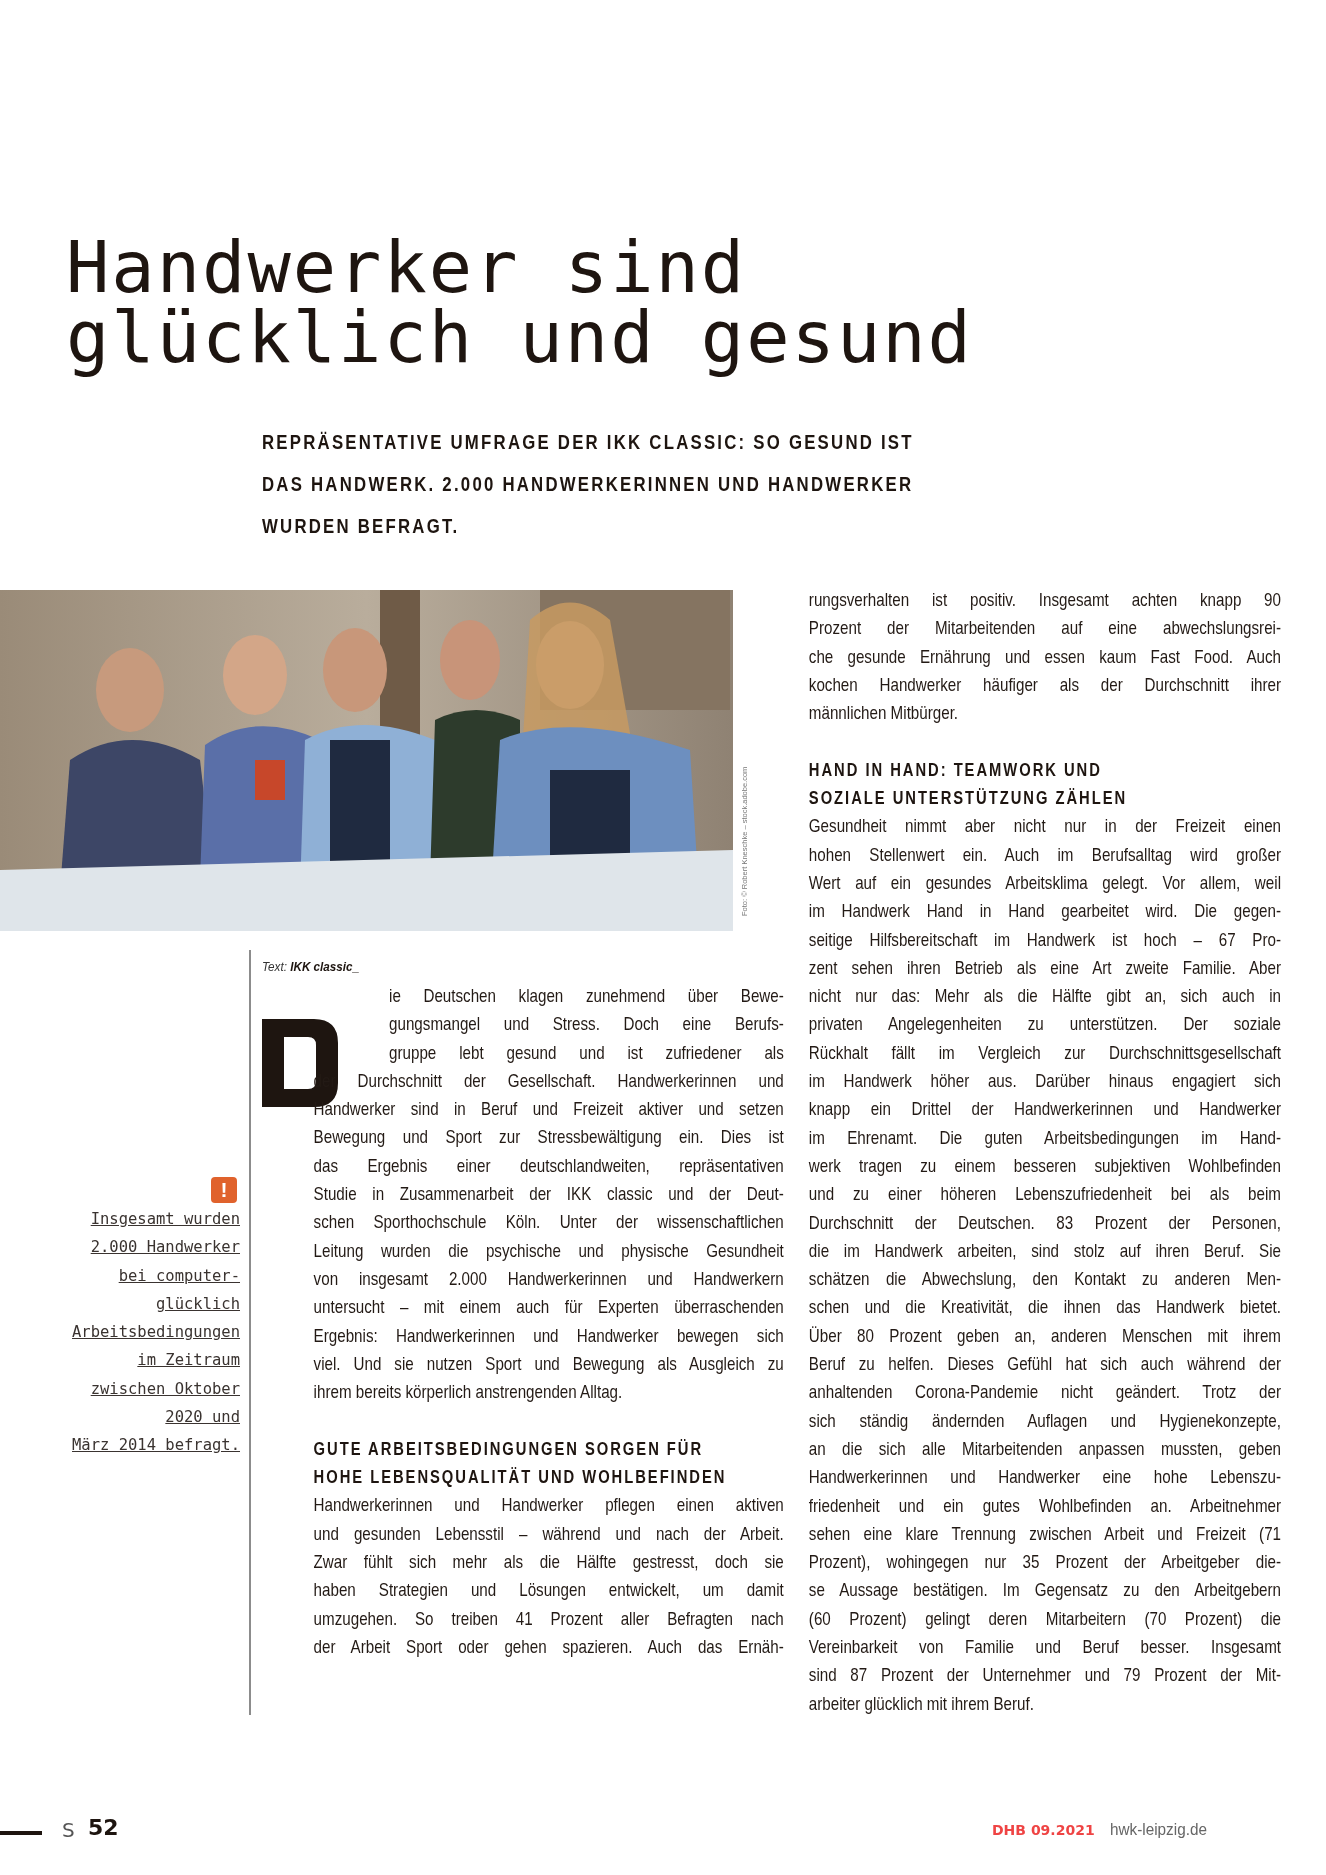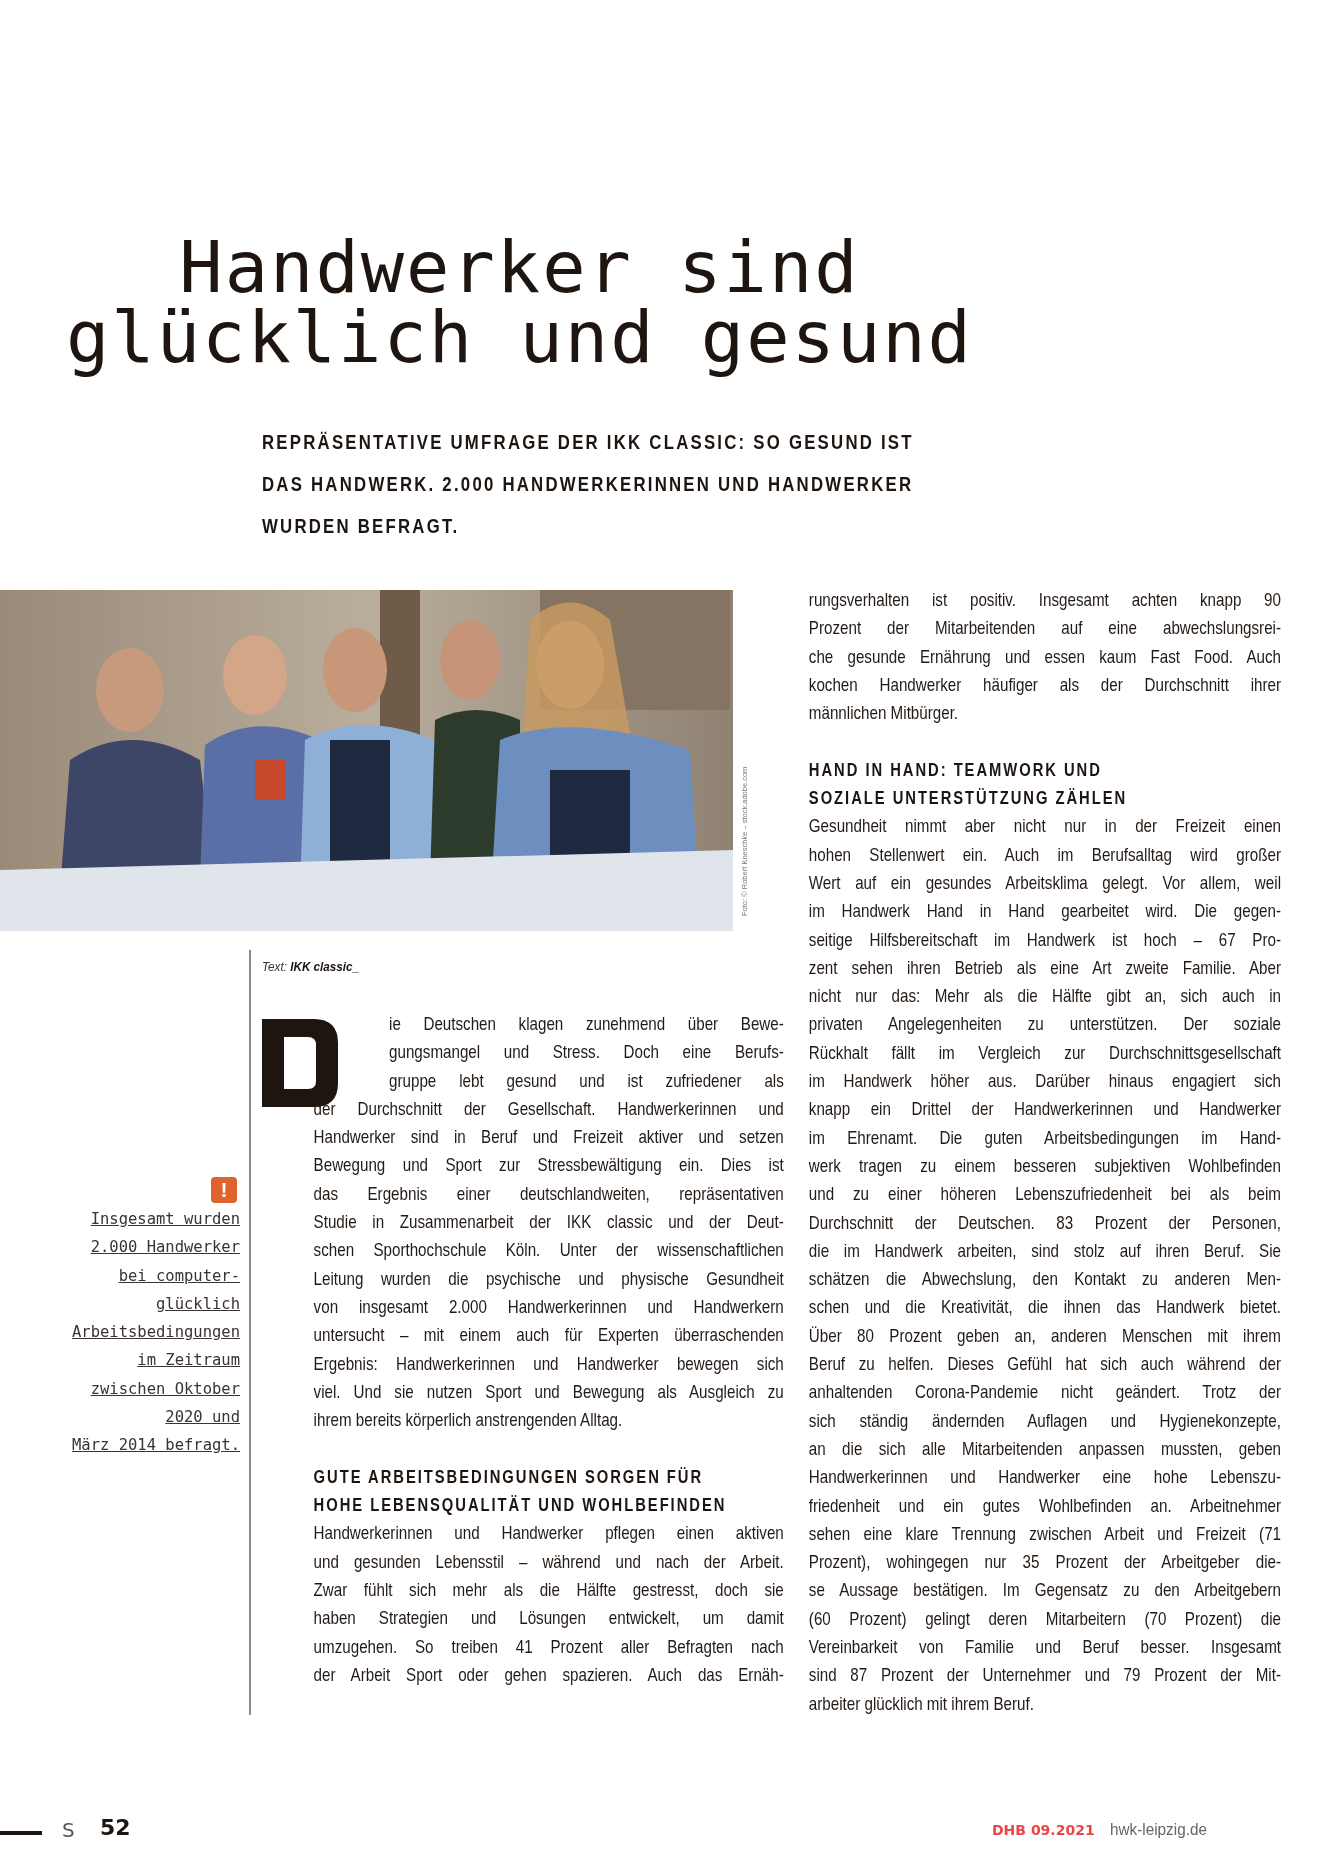--- a/index.html
+++ b/index.html
@@ -1,53 +1,53 @@
 <!DOCTYPE html>
 <html><head>
 <meta charset="utf-8">
 <style>
   html, body { margin: 0; padding: 0; background: #ffffff; }
   body { width: 1326px; height: 1875px; position: relative; overflow: hidden; color: #231a15; font-family: "Liberation Sans", sans-serif; }
 
-  .title { position: absolute; left: 66px; top: 232px; margin: 0; font-family: "DejaVu Sans Mono", monospace; font-weight: normal; font-size: 72px; line-height: 70px; letter-spacing: 2px; color: #1e1510; transform: scaleX(1.0); transform-origin: left top; text-align: center; }
+  .title { position: absolute; left: 66px; top: 232px; margin: 0; font-family: "DejaVu Sans Mono", monospace; font-weight: normal; font-size: 72px; line-height: 70px; letter-spacing: 2px; color: #1e1510; transform: scaleX(1.0); transform-origin: left top; }
   .title span { display: block; }
 
   .subtitle { position: absolute; left: 262px; top: 421px; width: 760px; margin: 0; font-family: "Liberation Sans", sans-serif; font-weight: bold; font-size: 19.5px; line-height: 42px; letter-spacing: 2.6px; color: #1e1510; transform: scaleX(0.86); transform-origin: left top; width: 880px; }
   .subtitle span { display: block; }
 
   .photo { position: absolute; left: 0; top: 590px; width: 733px; height: 341px; overflow: hidden; background: #8a7d6e; }
   .photo svg { display: block; }
 
   .credit { position: absolute; left: 740px; top: 916px; transform: rotate(-90deg); transform-origin: left top; font-family: "Liberation Sans", sans-serif; font-size: 7.5px; color: #777; white-space: nowrap; }
 
   .rule { position: absolute; left: 249px; top: 950px; width: 2px; height: 765px; background: #8c8c8c; }
 
   .byline { position: absolute; left: 262px; top: 959px; font-family: "Liberation Sans", sans-serif; font-style: italic; font-size: 13px; color: #333; transform: scaleX(0.9); transform-origin: left top; }
   .byline b { font-weight: bold; color: #1e1510; }
 
   .col { position: absolute; font-family: "Liberation Sans", sans-serif; font-size: 18.5px; line-height: 28.3px; color: #231a15; }
   .col .ln { display: block; white-space: nowrap; text-align: justify; text-align-last: justify; transform-origin: left top; }
-  .mid { left: 262px; top: 1010px; width: 470px; }
+  .mid { left: 262px; top: 982px; width: 470px; }
   .right { left: 757px; top: 586px; width: 472px; }
 
   .cond { transform: scaleX(0.82); width: 122%; display: block; }
   .ln.last { text-align-last: left; }
   .ln.indent { padding-left: 92px; box-sizing: border-box; }
 
   .dropcap { position: absolute; left: 262px; top: 1019px; width: 76px; height: 88px; }
 
   .head { font-family: "Liberation Sans", sans-serif; font-weight: bold; font-size: 18px; letter-spacing: 2.4px; line-height: 28.3px; color: #1e1510; white-space: nowrap; }
 
   .sidebar { position: absolute; left: 52px; top: 1177px; width: 188px; text-align: right; font-family: "DejaVu Sans Mono", monospace; font-size: 15.5px; line-height: 28.3px; color: #3a3330; letter-spacing: 0px; }
   .sidebar .ln { display: block; white-space: nowrap; }
   .alert { position: absolute; left: 211px; top: 1177px; width: 26px; height: 26px; background: #e0622c; border-radius: 4px; color: #fff; font-family: "Liberation Sans", sans-serif; font-weight: bold; font-size: 21px; line-height: 26px; text-align: center; }
 
   .footer-bar { position: absolute; left: 0; top: 1831px; width: 42px; height: 4px; background: #1e1510; }
   .folio-s { position: absolute; left: 62px; top: 1818px; font-family: "DejaVu Sans", sans-serif; font-size: 20px; color: #555; }
-  .folio-n { position: absolute; left: 100px; top: 1815px; font-family: "DejaVu Sans", sans-serif; font-weight: bold; font-size: 22px; color: #1e1510; }
+  .folio-n { position: absolute; left: 88px; top: 1815px; font-family: "DejaVu Sans", sans-serif; font-weight: bold; font-size: 22px; color: #1e1510; }
   .issue { position: absolute; left: 992px; top: 1822px; font-family: "DejaVu Sans", sans-serif; font-weight: bold; font-size: 14px; color: #ef4444; }
   .site { position: absolute; left: 1110px; top: 1820px; font-family: "Liberation Sans", sans-serif; font-size: 17px; color: #666; transform: scaleX(0.9); transform-origin: left top; }
 </style>
 </head>
 <body>
 
 <h1 class="title">
   <span>Handwerker sind</span>
   <span>glücklich und gesund</span>
 </h1>

